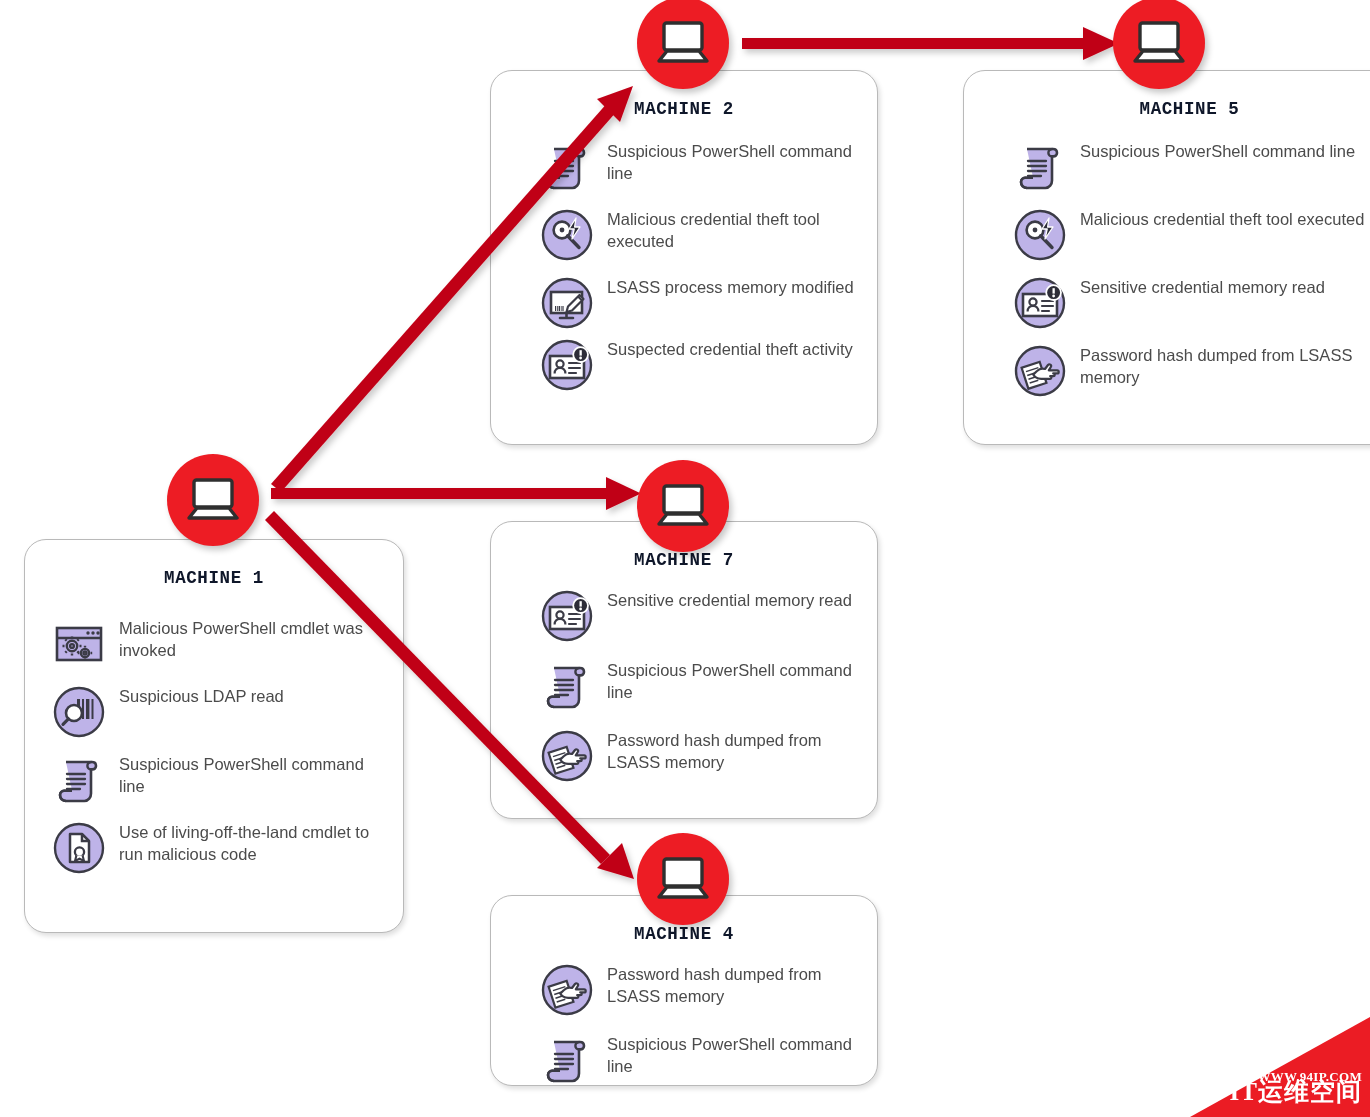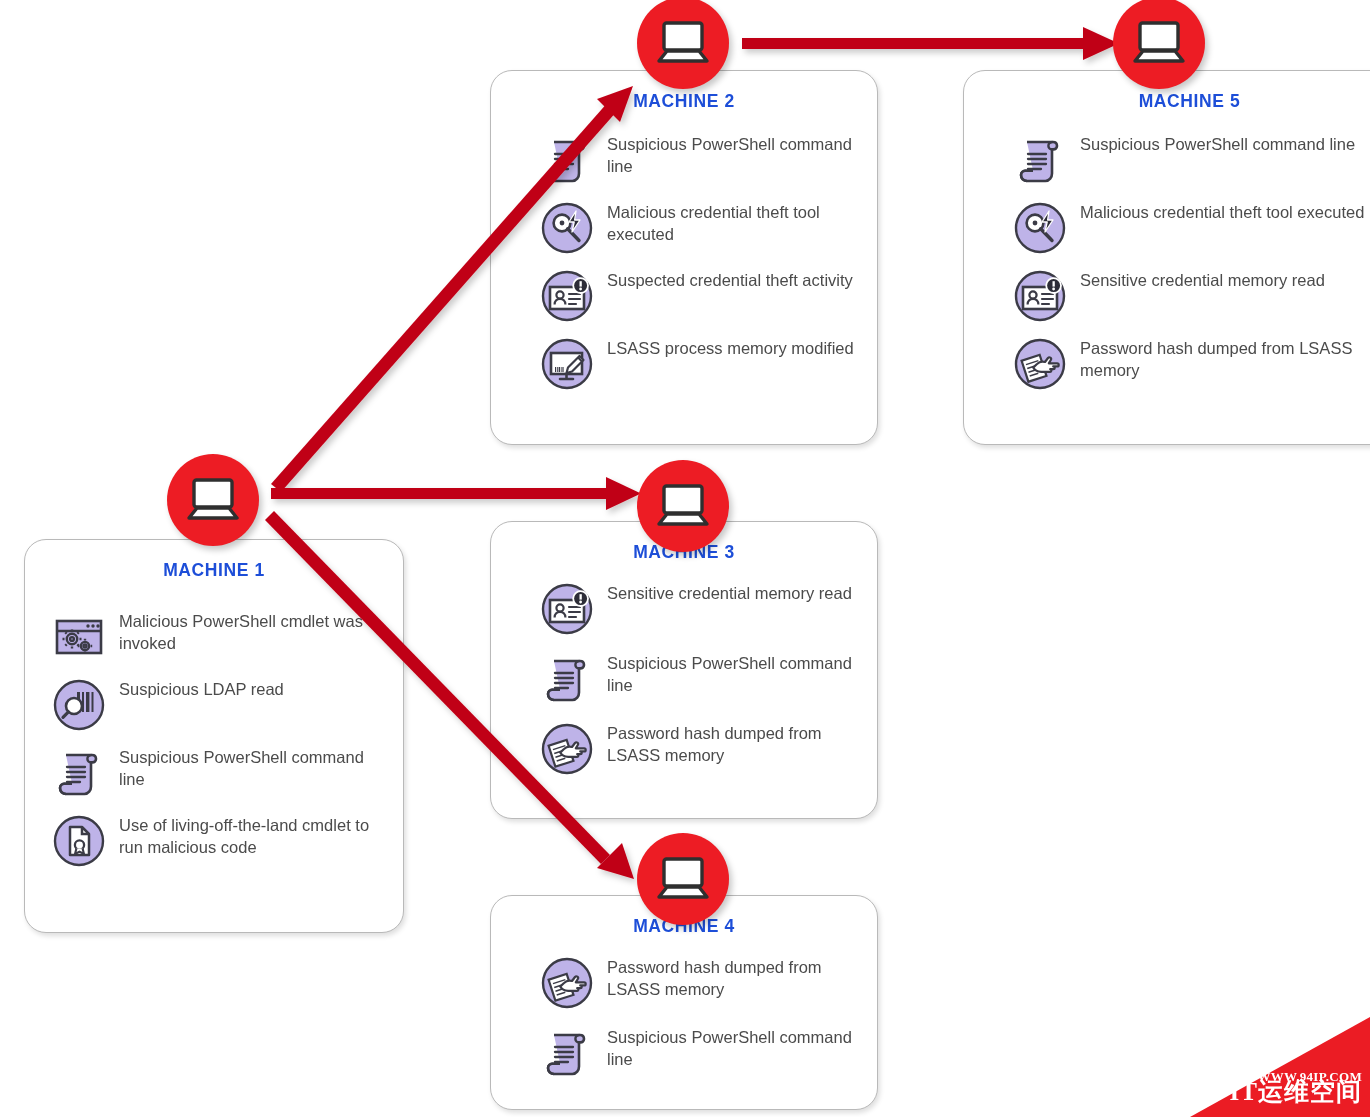--- a/index.html
+++ b/index.html
@@ -22,25 +22,25 @@
     background:#ffffff;
     border:1px solid #b9b9b9;
     border-radius:22px;
     box-shadow:2px 3px 5px rgba(0,0,0,0.13);
     z-index:2;
   }
   .card-title{
     text-align:center;
     font-size:17.5px;
     font-weight:bold;
-    color:#1d4ed8;
+    color:#0f172a;
     letter-spacing:0.6px;
-    margin-top:20px;
+    margin-top:28px;
     margin-bottom:6px;
-    font-family:Liberation Sans, sans-serif;
+    font-family:Liberation Mono, monospace;
   }
   .alerts{
     margin:0;padding:0;list-style:none;
   }
   .alert{
     display:flex;
     align-items:flex-start;
     margin-bottom:10px;
   }
   .alert .ic{
@@ -223,63 +223,63 @@
             <circle cx="26" cy="26" r="24" fill="#BEB3E8" stroke="#3b3b46" stroke-width="2.4"></circle>
             <circle cx="21" cy="21" r="8.4" fill="#ffffff" stroke="#3b3b46" stroke-width="2.6"></circle>
             <circle cx="21" cy="21" r="2.4" fill="#3b3b46"></circle>
             <path d="M26.6 26.8 L38 38.5" stroke="#3b3b46" stroke-width="3.4" stroke-linecap="round" fill="none"></path>
             <path d="M33 33.2l3.4 3.4 M29.6 29.8l3.2 3.2" stroke="#3b3b46" stroke-width="2.6" stroke-linecap="round" fill="none"></path>
             <path d="M35 9l-7 11h5.2L31 30l8-12h-5.4z" fill="#2d2d38" stroke="#ffffff" stroke-width="1.3" stroke-linejoin="round"></path>
           </svg>
         </span>
         <span class="txt">Malicious credential theft tool executed</span>
       </li>
-      <li class="alert" style="margin-bottom:16px;">
-        <span class="ic">
-          <svg viewBox="0 0 52 52">
-            <circle cx="26" cy="26" r="24" fill="#BEB3E8" stroke="#3b3b46" stroke-width="2.4"></circle>
-            <rect x="9" y="17" width="34" height="22" fill="#ffffff" stroke="#3b3b46" stroke-width="2.6"></rect>
-            <circle cx="19" cy="25" r="3.6" fill="none" stroke="#3b3b46" stroke-width="2.2"></circle>
-            <path d="M13.6 34.4c0-3.4 2.4-5.6 5.4-5.6s5.4 2.2 5.4 5.6" fill="none" stroke="#3b3b46" stroke-width="2.2"></path>
-            <g stroke="#3b3b46" stroke-width="2.2" stroke-linecap="round">
-              <line x1="28" y1="24" x2="39" y2="24"></line>
-              <line x1="28" y1="29" x2="39" y2="29"></line>
-              <line x1="28" y1="34" x2="35" y2="34"></line>
-            </g>
-            <circle cx="39.6" cy="15.6" r="7.4" fill="#2d2d38" stroke="#ffffff" stroke-width="1.8"></circle>
-            <rect x="38.5" y="11.2" width="2.3" height="5.4" fill="#ffffff"></rect>
-            <circle cx="39.6" cy="19" r="1.4" fill="#ffffff"></circle>
-          </svg>
-        </span>
-        <span class="txt">Suspected credential theft activity</span>
-      </li>
       <li class="alert">
         <span class="ic">
           <svg viewBox="0 0 52 52">
             <circle cx="26" cy="26" r="24" fill="#BEB3E8" stroke="#3b3b46" stroke-width="2.4"></circle>
             <rect x="10" y="15" width="31" height="21" fill="#ffffff" stroke="#3b3b46" stroke-width="2.6"></rect>
             <path d="M25.5 36v4.6 M19 41h13" stroke="#3b3b46" stroke-width="2.6" stroke-linecap="round" fill="none"></path>
             <g fill="#3b3b46">
               <rect x="14" y="29" width="1.2" height="5"></rect>
               <rect x="16" y="29" width="0.8" height="5"></rect>
               <rect x="17.6" y="29" width="1.4" height="5"></rect>
               <rect x="19.8" y="29" width="0.8" height="5"></rect>
               <rect x="21.4" y="29" width="1.2" height="5"></rect>
             </g>
             <path d="M27 29.5 L38.5 18 L42.5 22 L31 33.5 L25.5 35 Z" fill="#ffffff" stroke="#3b3b46" stroke-width="2.2" stroke-linejoin="round"></path>
             <path d="M37 19.5l4 4" stroke="#3b3b46" stroke-width="2" fill="none"></path>
           </svg>
         </span>
         <span class="txt">LSASS process memory modified</span>
       </li>
+      <li class="alert" style="margin-bottom:16px;">
+        <span class="ic">
+          <svg viewBox="0 0 52 52">
+            <circle cx="26" cy="26" r="24" fill="#BEB3E8" stroke="#3b3b46" stroke-width="2.4"></circle>
+            <rect x="9" y="17" width="34" height="22" fill="#ffffff" stroke="#3b3b46" stroke-width="2.6"></rect>
+            <circle cx="19" cy="25" r="3.6" fill="none" stroke="#3b3b46" stroke-width="2.2"></circle>
+            <path d="M13.6 34.4c0-3.4 2.4-5.6 5.4-5.6s5.4 2.2 5.4 5.6" fill="none" stroke="#3b3b46" stroke-width="2.2"></path>
+            <g stroke="#3b3b46" stroke-width="2.2" stroke-linecap="round">
+              <line x1="28" y1="24" x2="39" y2="24"></line>
+              <line x1="28" y1="29" x2="39" y2="29"></line>
+              <line x1="28" y1="34" x2="35" y2="34"></line>
+            </g>
+            <circle cx="39.6" cy="15.6" r="7.4" fill="#2d2d38" stroke="#ffffff" stroke-width="1.8"></circle>
+            <rect x="38.5" y="11.2" width="2.3" height="5.4" fill="#ffffff"></rect>
+            <circle cx="39.6" cy="19" r="1.4" fill="#ffffff"></circle>
+          </svg>
+        </span>
+        <span class="txt">Suspected credential theft activity</span>
+      </li>
     </ul>
   </div>
 
   <div class="card" style="left:490px;top:521px;width:388px;height:298px;">
-    <div class="card-title">MACHINE 3</div>
+    <div class="card-title">MACHINE 7</div>
     <ul class="alerts" style="margin-top:20px;padding-left:50px;padding-right:14px;">
       <li class="alert" style="margin-bottom:18px;">
         <span class="ic">
           <svg viewBox="0 0 52 52">
             <circle cx="26" cy="26" r="24" fill="#BEB3E8" stroke="#3b3b46" stroke-width="2.4"></circle>
             <rect x="9" y="17" width="34" height="22" fill="#ffffff" stroke="#3b3b46" stroke-width="2.6"></rect>
             <circle cx="19" cy="25" r="3.6" fill="none" stroke="#3b3b46" stroke-width="2.2"></circle>
             <path d="M13.6 34.4c0-3.4 2.4-5.6 5.4-5.6s5.4 2.2 5.4 5.6" fill="none" stroke="#3b3b46" stroke-width="2.2"></path>
             <g stroke="#3b3b46" stroke-width="2.2" stroke-linecap="round">
               <line x1="28" y1="24" x2="39" y2="24"></line>
@@ -323,21 +323,21 @@
               </g>
             </g>
             <path d="M23 26c2-2 5-3 8-2l3-4c1.4-1.6 4 0 2.8 2l-2 3.4h8.4c2 0 2 3 0 3h-4c2 0 2 2.8 0 2.8h-3c1.6 0 1.6 2.6 0 2.6h-9c-3.6 0-6.6-1.6-8-4.2z" fill="#ffffff" stroke="#3b3b46" stroke-width="2.2" stroke-linejoin="round"></path>
           </svg>
         </span>
         <span class="txt">Password hash dumped from LSASS memory</span>
       </li>
     </ul>
   </div>
 
-  <div class="card" style="left:490px;top:895px;width:388px;height:215px;">
+  <div class="card" style="left:490px;top:895px;width:388px;height:191px;">
     <div class="card-title">MACHINE 4</div>
     <ul class="alerts" style="margin-top:20px;padding-left:50px;padding-right:14px;">
       <li class="alert" style="margin-bottom:18px;">
         <span class="ic">
           <svg viewBox="0 0 52 52">
             <circle cx="26" cy="26" r="24" fill="#BEB3E8" stroke="#3b3b46" stroke-width="2.4"></circle>
             <g transform="rotate(-18 24 28)">
               <rect x="10" y="18" width="19" height="22" fill="#ffffff" stroke="#3b3b46" stroke-width="2.2"></rect>
               <g stroke="#3b3b46" stroke-width="1.5">
                 <line x1="13" y1="23" x2="26" y2="23"></line>

